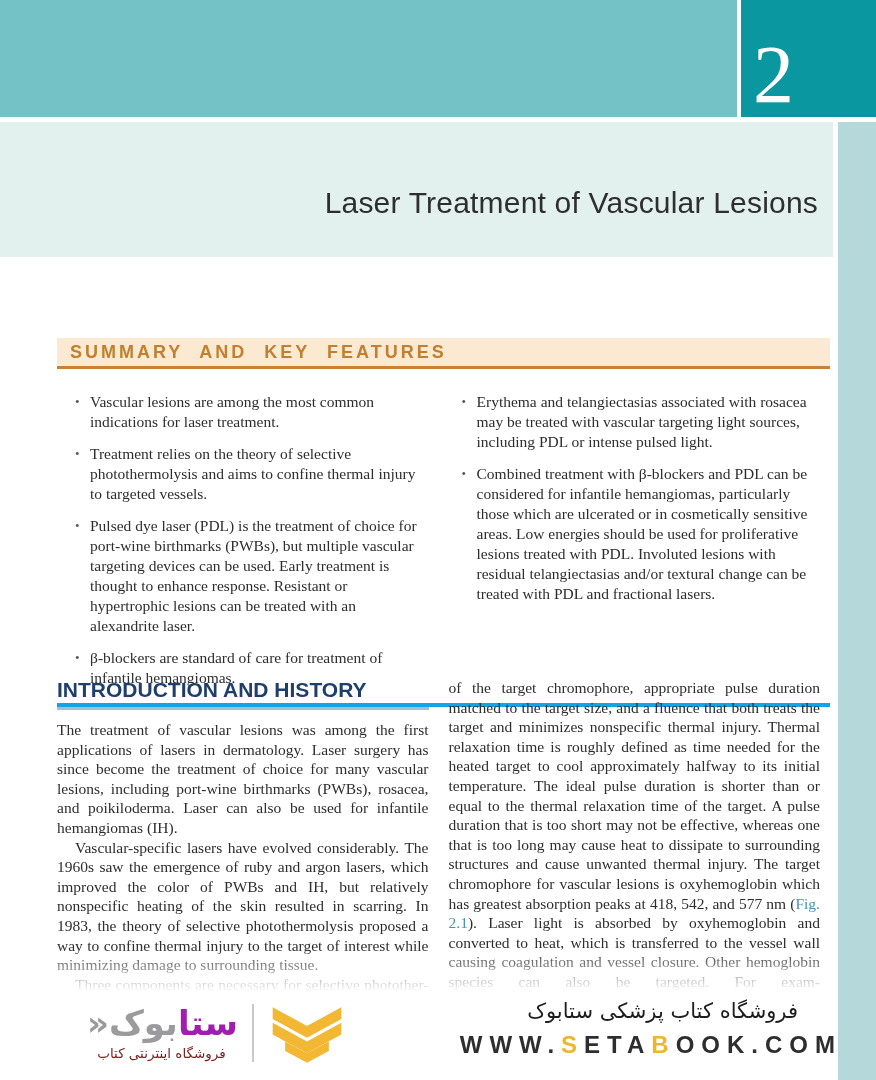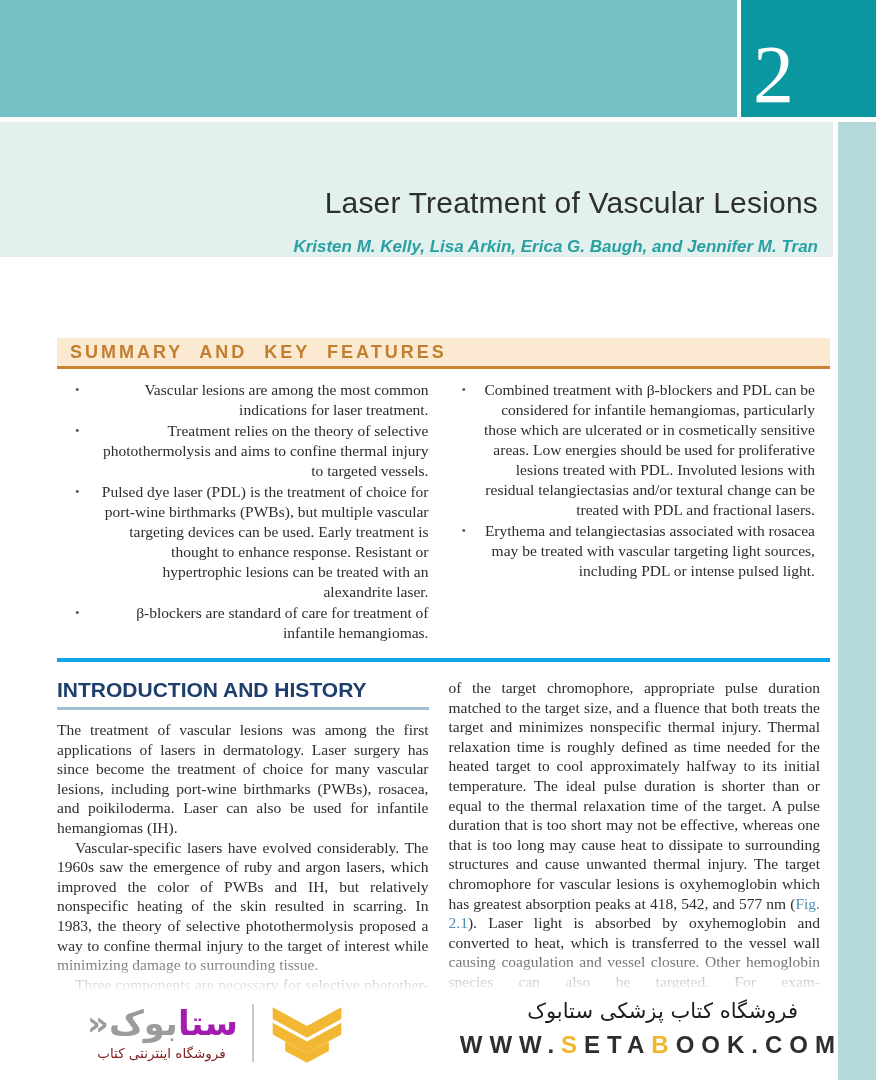--- a/index.html
+++ b/index.html
@@ -21,21 +21,21 @@
 
   
   .summary-box{position:absolute;left:57px;top:338px;width:773px;box-sizing:border-box;
                border-bottom:4px solid #0ea5e9;padding-bottom:14px;}
   .summary-head{background:#fbe9d2;border-bottom:3px solid #ca8130;padding:4px 0 3px 13px;}
   .summary-head span{font-family:"Liberation Sans","DejaVu Sans",sans-serif;font-weight:bold;
                font-size:18px;letter-spacing:3px;word-spacing:9px;color:#c17f2f;}
   .summary-cols{display:flex;gap:30px;padding:11px 15px 0 15px;}
   .summary-col{flex:1;}
   ul.bullets{margin:0;padding:0;list-style:none;font-size:15.5px;line-height:20px;color:#2d2d2d;}
-  ul.bullets li{position:relative;padding-left:18px;margin:0 0 1px 0;text-align:right;}
+  ul.bullets li{position:relative;padding-left:18px;margin:12px 0 1px 0;}
   ul.bullets li::before{content:"•";position:absolute;left:3px;top:0;color:#555;font-size:13px;}
 
   
   .intro{position:absolute;left:57px;top:678px;width:763px;display:flex;gap:20px;}
   .col{width:373px;}
   .intro-head{font-family:"Liberation Sans","DejaVu Sans",sans-serif;font-weight:bold;
               font-size:21px;color:#1e3e6e;letter-spacing:0;margin:0;}
   .intro-rule{height:3px;background:#a3bfd4;margin:5px 0 10px 0;}
   .para{margin:0;font-size:15.5px;line-height:19.6px;text-align:justify;color:#2d2d2d;}
   .para.indent{text-indent:18px;}
@@ -67,41 +67,40 @@
 <body>
 
 <div class="page">
 
   <div class="top-band"></div>
   <div class="chapter-square">
     <div class="chapter-num">2</div>
   </div>
   <div class="title-area">
     <div class="doc-title">Laser Treatment of Vascular Lesions</div>
-    <div class="doc-authors">Kristen M. Kelly, Lisa Arkin, Erica G. Baugh, and Jennifer M. Tran</div>
   </div>
   <div class="right-band"></div>
 
   <div class="summary-box">
     <div class="summary-head">
       <span>SUMMARY AND KEY FEATURES</span>
     </div>
     <div class="summary-cols">
       <div class="summary-col">
         <ul class="bullets">
           <li>Vascular lesions are among the most common indications for laser treatment.</li>
           <li>Treatment relies on the theory of selective photothermolysis and aims to confine thermal injury to targeted vessels.</li>
           <li>Pulsed dye laser (PDL) is the treatment of choice for port-wine birthmarks (PWBs), but multiple vascular targeting devices can be used. Early treatment is thought to enhance response. Resistant or hypertrophic lesions can be treated with an alexandrite laser.</li>
           <li>β-blockers are standard of care for treatment of infantile hemangiomas.</li>
         </ul>
       </div>
       <div class="summary-col">
         <ul class="bullets">
+          <li>Erythema and telangiectasias associated with rosacea may be treated with vascular targeting light sources, including PDL or intense pulsed light.</li>
           <li>Combined treatment with β-blockers and PDL can be considered for infantile hemangiomas, particularly those which are ulcerated or in cosmetically sensitive areas. Low energies should be used for proliferative lesions treated with PDL. Involuted lesions with residual telangiectasias and/or textural change can be treated with PDL and fractional lasers.</li>
-          <li>Erythema and telangiectasias associated with rosacea may be treated with vascular targeting light sources, including PDL or intense pulsed light.</li>
         </ul>
       </div>
     </div>
   </div>
 
   <div class="intro">
     <div class="col">
       <h2 class="intro-head">INTRODUCTION AND HISTORY</h2>
       <div class="intro-rule"></div>
       <p class="para">The treatment of vascular lesions was among the first applications of lasers in dermatology. Laser surgery has since become the treatment of choice for many vascular lesions, including port-wine birthmarks (PWBs), rosacea, and poikiloderma. Laser can also be used for infantile hemangiomas (IH).</p>

